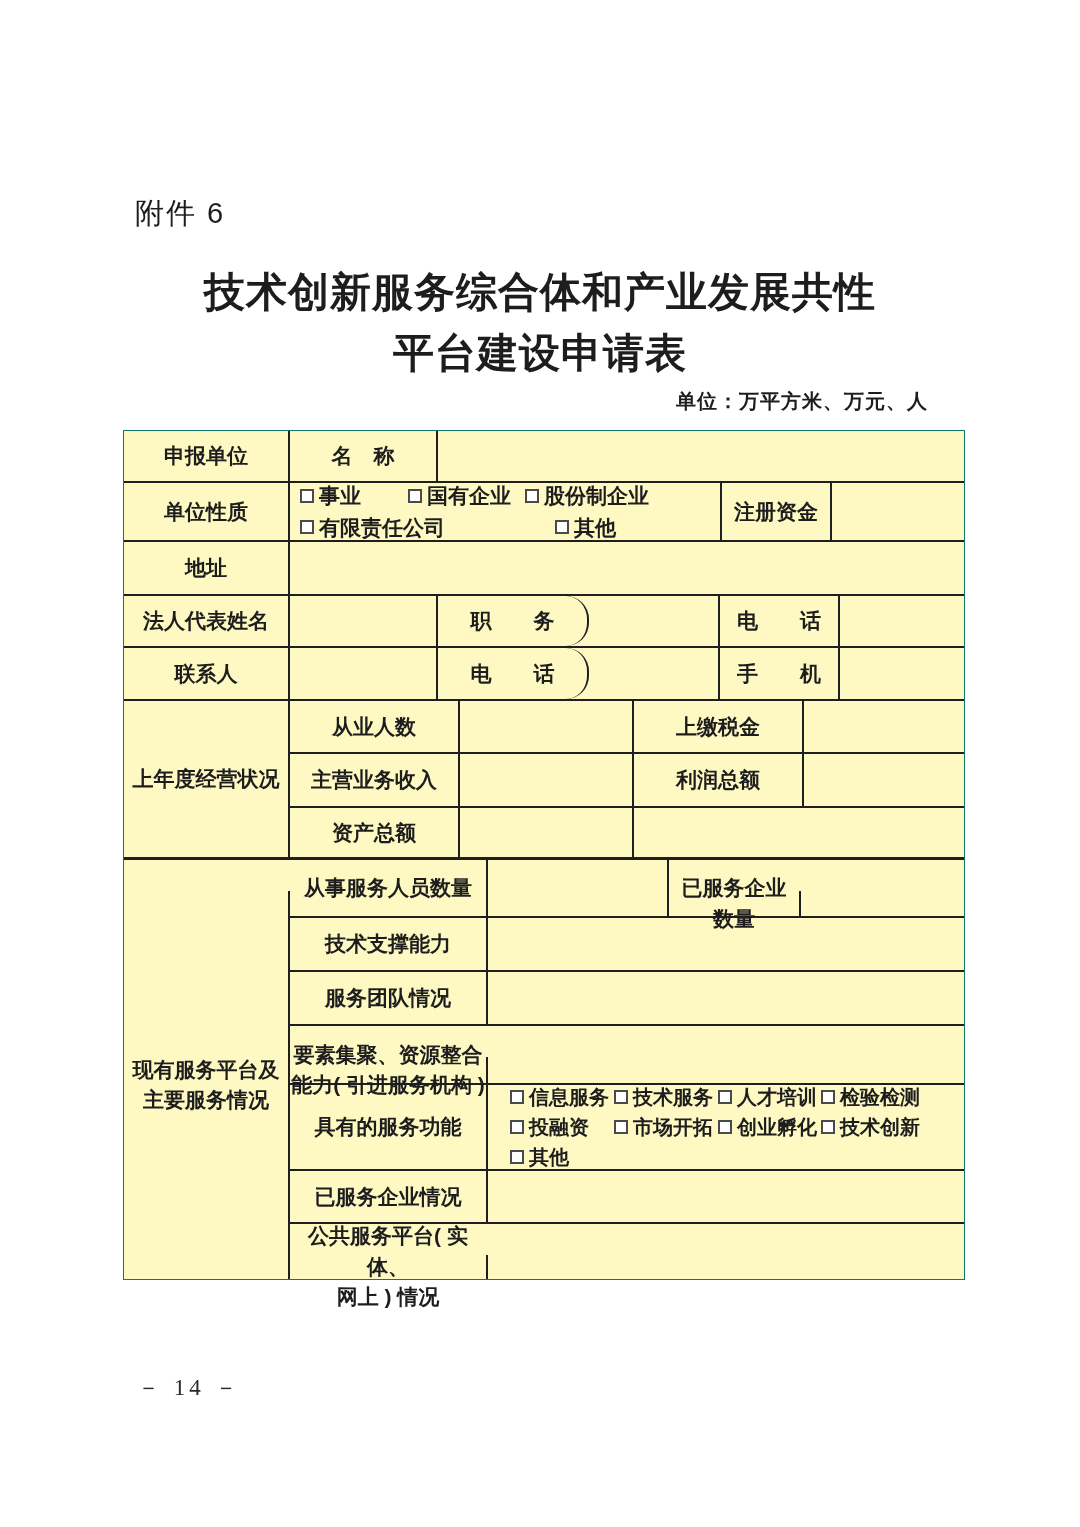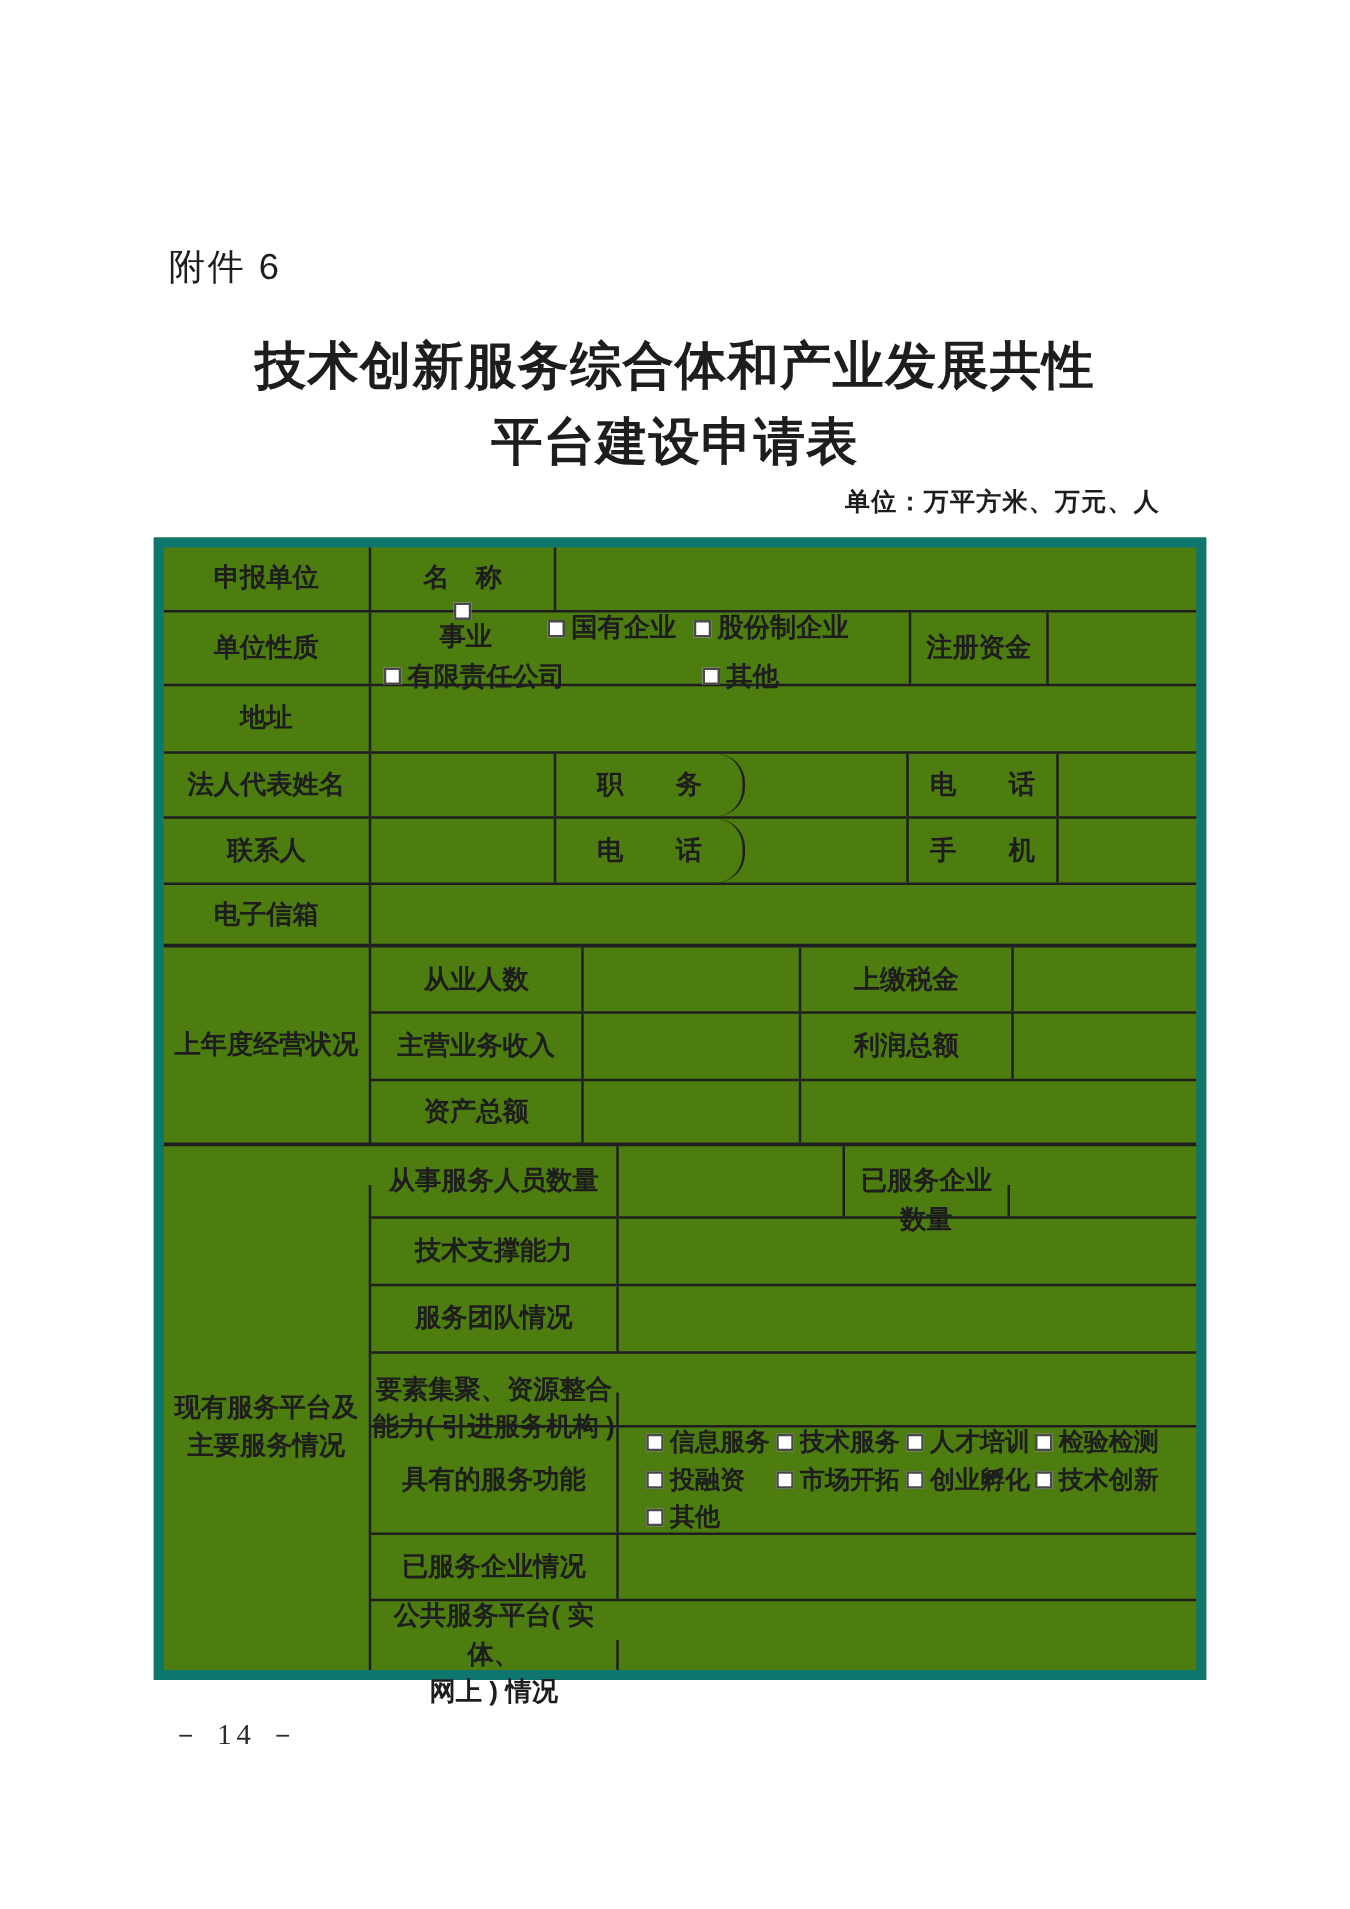--- a/index.html
+++ b/index.html
@@ -28,23 +28,23 @@
   }
   .page-num{
     position:absolute;left:137px;top:1372px;
     font-family:"Liberation Serif","DejaVu Serif",serif;
     font-size:23px;color:#2a2a2a;letter-spacing:4px;
   }
 
   
   .form-table{
     position:absolute;left:123px;top:430px;width:842px;
-    border:8px solid #0f766e;
+    border:1px solid #0f766e;
     box-sizing:border-box;
-    background:#4d7c0f;
+    background:#fef9c3;
   }
   .row,.sec{display:flex;border-bottom:2px solid #1f1f1f;}
   .row.thick,.sec.thick{border-bottom-width:3px;}
   .sec:last-child,.row:last-child{border-bottom:none;}
   .cell{
     box-sizing:border-box;
     border-right:2px solid #1f1f1f;
     display:flex;align-items:center;justify-content:center;
     font-size:21px;font-weight:700;line-height:1.3;
     text-align:center;
@@ -76,21 +76,21 @@
     padding:4px 0 4px 10px;gap:4px;
   }
   .opt-line{display:flex;align-items:center;}
   .opt{display:flex;align-items:center;white-space:nowrap;}
   .cb{
     width:10px;height:10px;flex:none;
     border:2px solid #4a4a4a;
     margin-right:5px;
     background:#fff;
   }
-  .ow130{width:131px;flex-direction:column;}
+  .ow130{width:108px;}
   .ow117{width:117px;}
   .ow255{width:255px;}
   .fn{font-size:20px;}
   .fn .ow104{width:104px;}
   .fn .ow103{width:103px;}
 
   .label-2l{line-height:1.45;margin-top:31px;}
 </style>
 </head>
 <body>
@@ -156,24 +156,20 @@
 
   <div class="row" style="height:51px">
     <div class="cell w-label">联系人</div>
     <div class="cell w148"></div>
     <div class="cell w151">电　　话</div>
     <div class="cell w131"></div>
     <div class="cell w120">手　　机</div>
     <div class="cell flex1"></div>
   </div>
 
-  <div class="row thick" style="height:47px">
-    <div class="cell w-label">电子信箱</div>
-    <div class="cell flex1"></div>
-  </div>
 
   <div class="sec thick">
     <div class="cell sec-label">上年度经营状况</div>
     <div class="sec-body">
       <div class="row" style="height:51px">
         <div class="cell w170">从业人数</div>
         <div class="cell w174"></div>
         <div class="cell w170">上缴税金</div>
         <div class="cell flex1"></div>
       </div>

